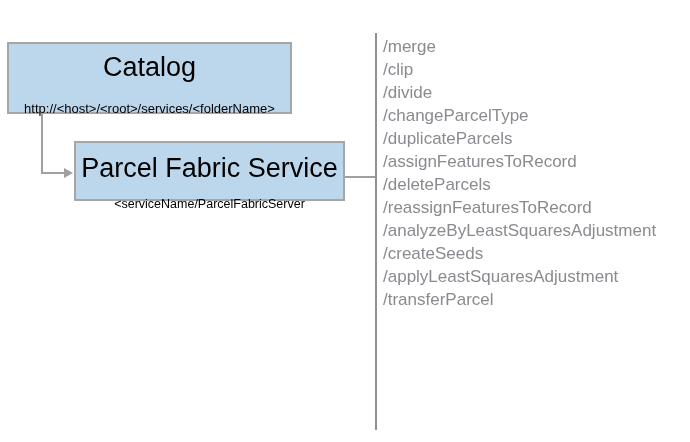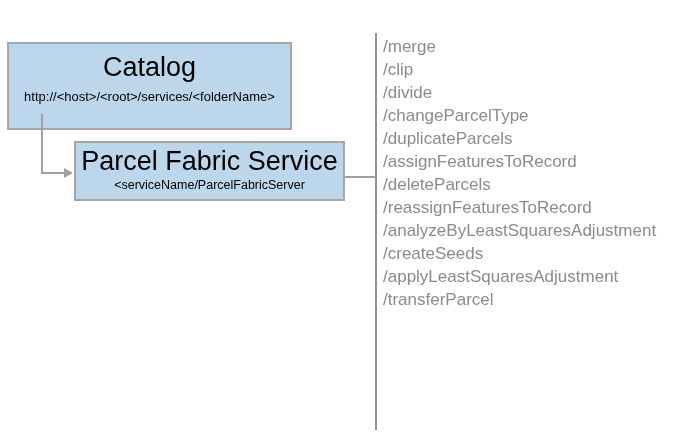--- a/index.html
+++ b/index.html
@@ -20,47 +20,47 @@
     border: 2px solid #a6a6a6;
     display: flex;
     flex-direction: column;
     align-items: center;
     justify-content: flex-start;
     text-align: center;
   }
 
   .catalog-box {
     left: 7px; top: 42px;
-    width: 285px; height: 88px;
+    width: 285px; height: 72px;
     padding-top: 7px;
   }
 
   .service-box {
     left: 74px; top: 141px;
     width: 271px; height: 60px;
-    padding-top: 2px;
+    padding-top: 9px;
   }
 
   .node-title {
     font-size: 27px;
     line-height: 32px;
     color: #000000;
     letter-spacing: 0px;
     white-space: nowrap;
   }
 
   .node-subtitle {
     font-size: 13px;
     line-height: 16px;
-    margin-top: 6px;
+    margin-top: 18px;
     color: #000000;
     white-space: nowrap;
   }
 
-  .service-box .node-subtitle { font-size: 12.5px; margin-top: 0; }
+  .service-box .node-subtitle { font-size: 12.5px; margin-top: 12px; }
 
   .line {
     position: absolute;
     background: #a0a0a0;
   }
 
   .conn-v1 { left: 41px; top: 114px; width: 2px; height: 60px; }
   .conn-h1 { left: 41px; top: 172px; width: 25px; height: 2px; }
   .conn-h2 { left: 345px; top: 176px; width: 30px; height: 2px; }
 

